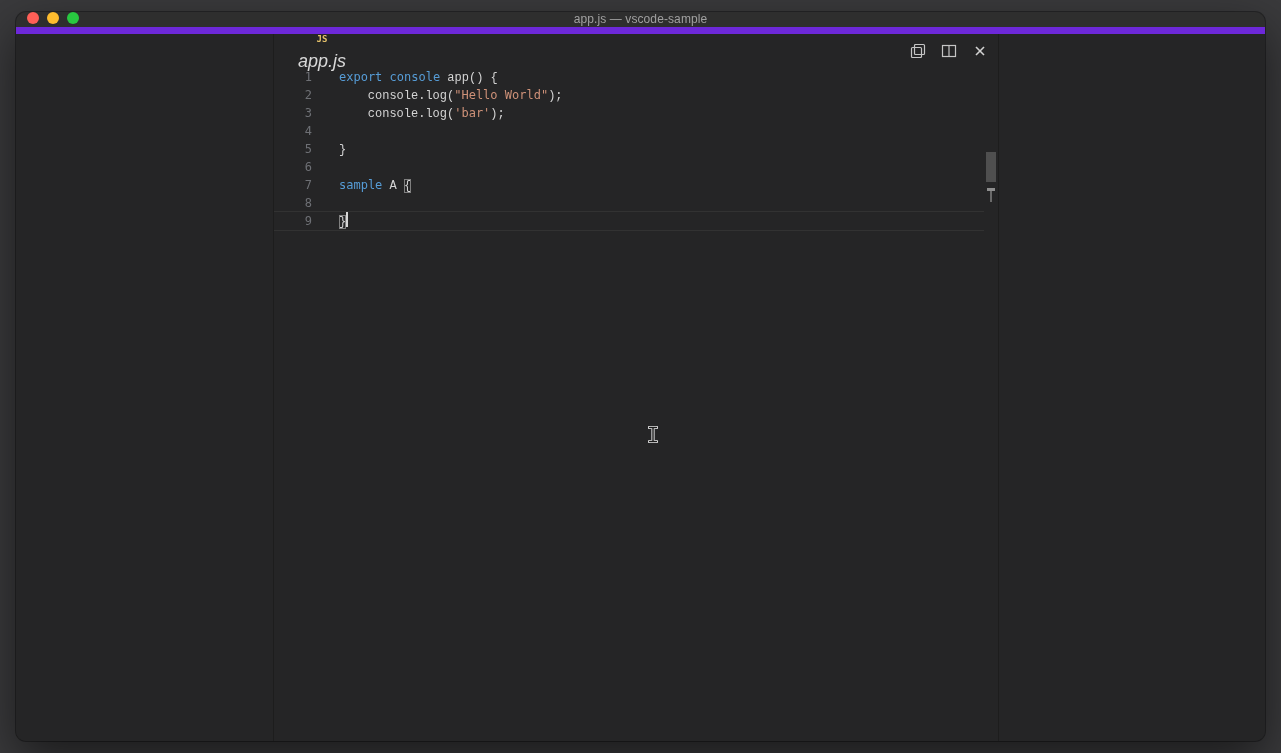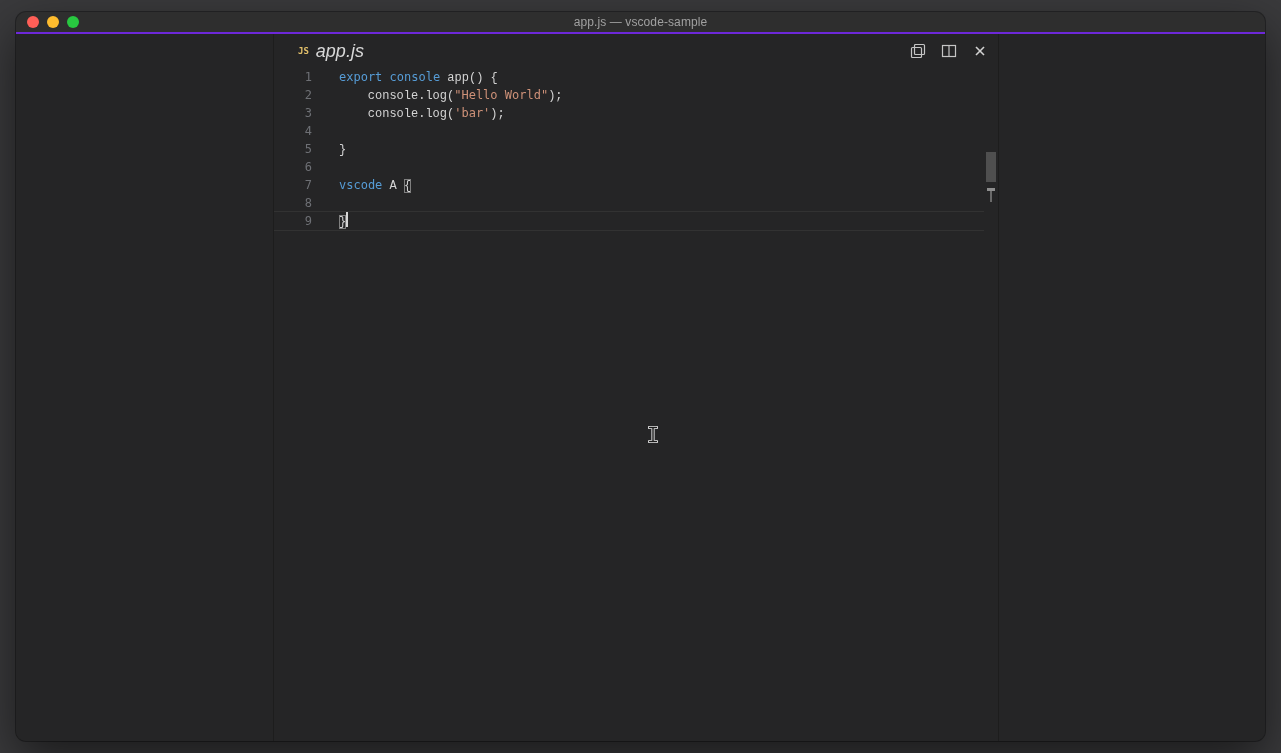--- a/index.html
+++ b/index.html
@@ -9,41 +9,41 @@
   .desktop { position:relative; width:1281px; height:753px; background:var(--desktop,#3a3a3c); }
 
   .window {
     position:absolute; left:16px; top:12px; width:1249px; height:729px;
     background:var(--window-bg,#252526); border-radius:10px; overflow:hidden;
     box-shadow:0 18px 50px rgba(0,0,0,.55), 0 0 0 1px rgba(0,0,0,.35);
   }
 
   .titlebar {
     height:22px; background:var(--titlebar-bg,#2e2e2e);
-    display:flex; align-items:center; position:relative;
-    border-bottom:2px solid #6d28d9;
+    display:flex; position:relative;
+    border-bottom:7px solid #6d28d9;
   }
   .traffic-lights { display:flex; gap:8px; padding-left:11px; position:relative; z-index:2; }
   .tl { width:12px; height:12px; border-radius:50%; }
   .tl.red    { background:var(--tl-red,#ff5f57); }
   .tl.yellow { background:var(--tl-yellow,#febc2e); }
   .tl.green  { background:var(--tl-green,#28c840); }
   .title {
     position:absolute; left:0; right:0; text-align:center;
     font-size:12px; color:#a0a0a0; letter-spacing:.1px;
   }
 
   .workbench { position:absolute; top:22px; left:0; right:0; bottom:0; display:flex; }
   .pane-left  { width:258px; border-right:1px solid #1d1d1d; background:var(--window-bg,#252526); }
   .pane-right { flex:1; background:var(--window-bg,#252526); }
 
   .editor-group { width:725px; position:relative; border-right:1px solid #1d1d1d; background:var(--window-bg,#252526); }
 
   .tabbar { height:34px; display:flex; align-items:center; }
-  .tab { display:flex; align-items:center; gap:7px; padding-left:24px; height:100%; }
+  .tab { display:flex; align-items:center; gap:7px; padding-left:24px; height:100%;flex-direction:column; }
   .js-badge { color:var(--js-badge,#e3c06a); font-size:9px; font-weight:bold; font-family:"DejaVu Sans Mono",monospace; }
   .tab-label { font-style:italic; font-size:18px; color:#d8d8d8; }
   .actions { margin-left:auto; display:flex; align-items:center; gap:15px; padding-right:10px; }
   .action { width:16px; height:16px; display:flex; align-items:center; justify-content:center; }
 
   .editor { position:absolute; top:34px; left:0; right:0; bottom:0; }
   .code-lines { position:absolute; top:0; left:0; right:14px; }
   .code-line {
     display:flex; height:18px; line-height:18px; position:relative;
     font-family:"DejaVu Sans Mono","Liberation Mono",monospace; font-size:12px;
@@ -137,21 +137,21 @@
               <div class="code-line">
                 <span class="line-number">5</span>
                 <span class="line-content"><span class="tok-pl">}</span></span>
               </div>
               <div class="code-line">
                 <span class="line-number">6</span>
                 <span class="line-content"></span>
               </div>
               <div class="code-line">
                 <span class="line-number">7</span>
-                <span class="line-content"><span class="tok-kw">vscode</span><span class="tok-pl"> A </span><span class="tok-pl bracket-match">{</span></span>
+                <span class="line-content"><span class="tok-kw">sample</span><span class="tok-pl"> A </span><span class="tok-pl bracket-match">{</span></span>
               </div>
               <div class="code-line">
                 <span class="line-number">8</span>
                 <span class="line-content"></span>
               </div>
               <div class="code-line current">
                 <span class="line-number">9</span>
                 <span class="line-content"><span class="tok-pl bracket-match">}</span><span class="caret"></span></span>
               </div>
             </div>

